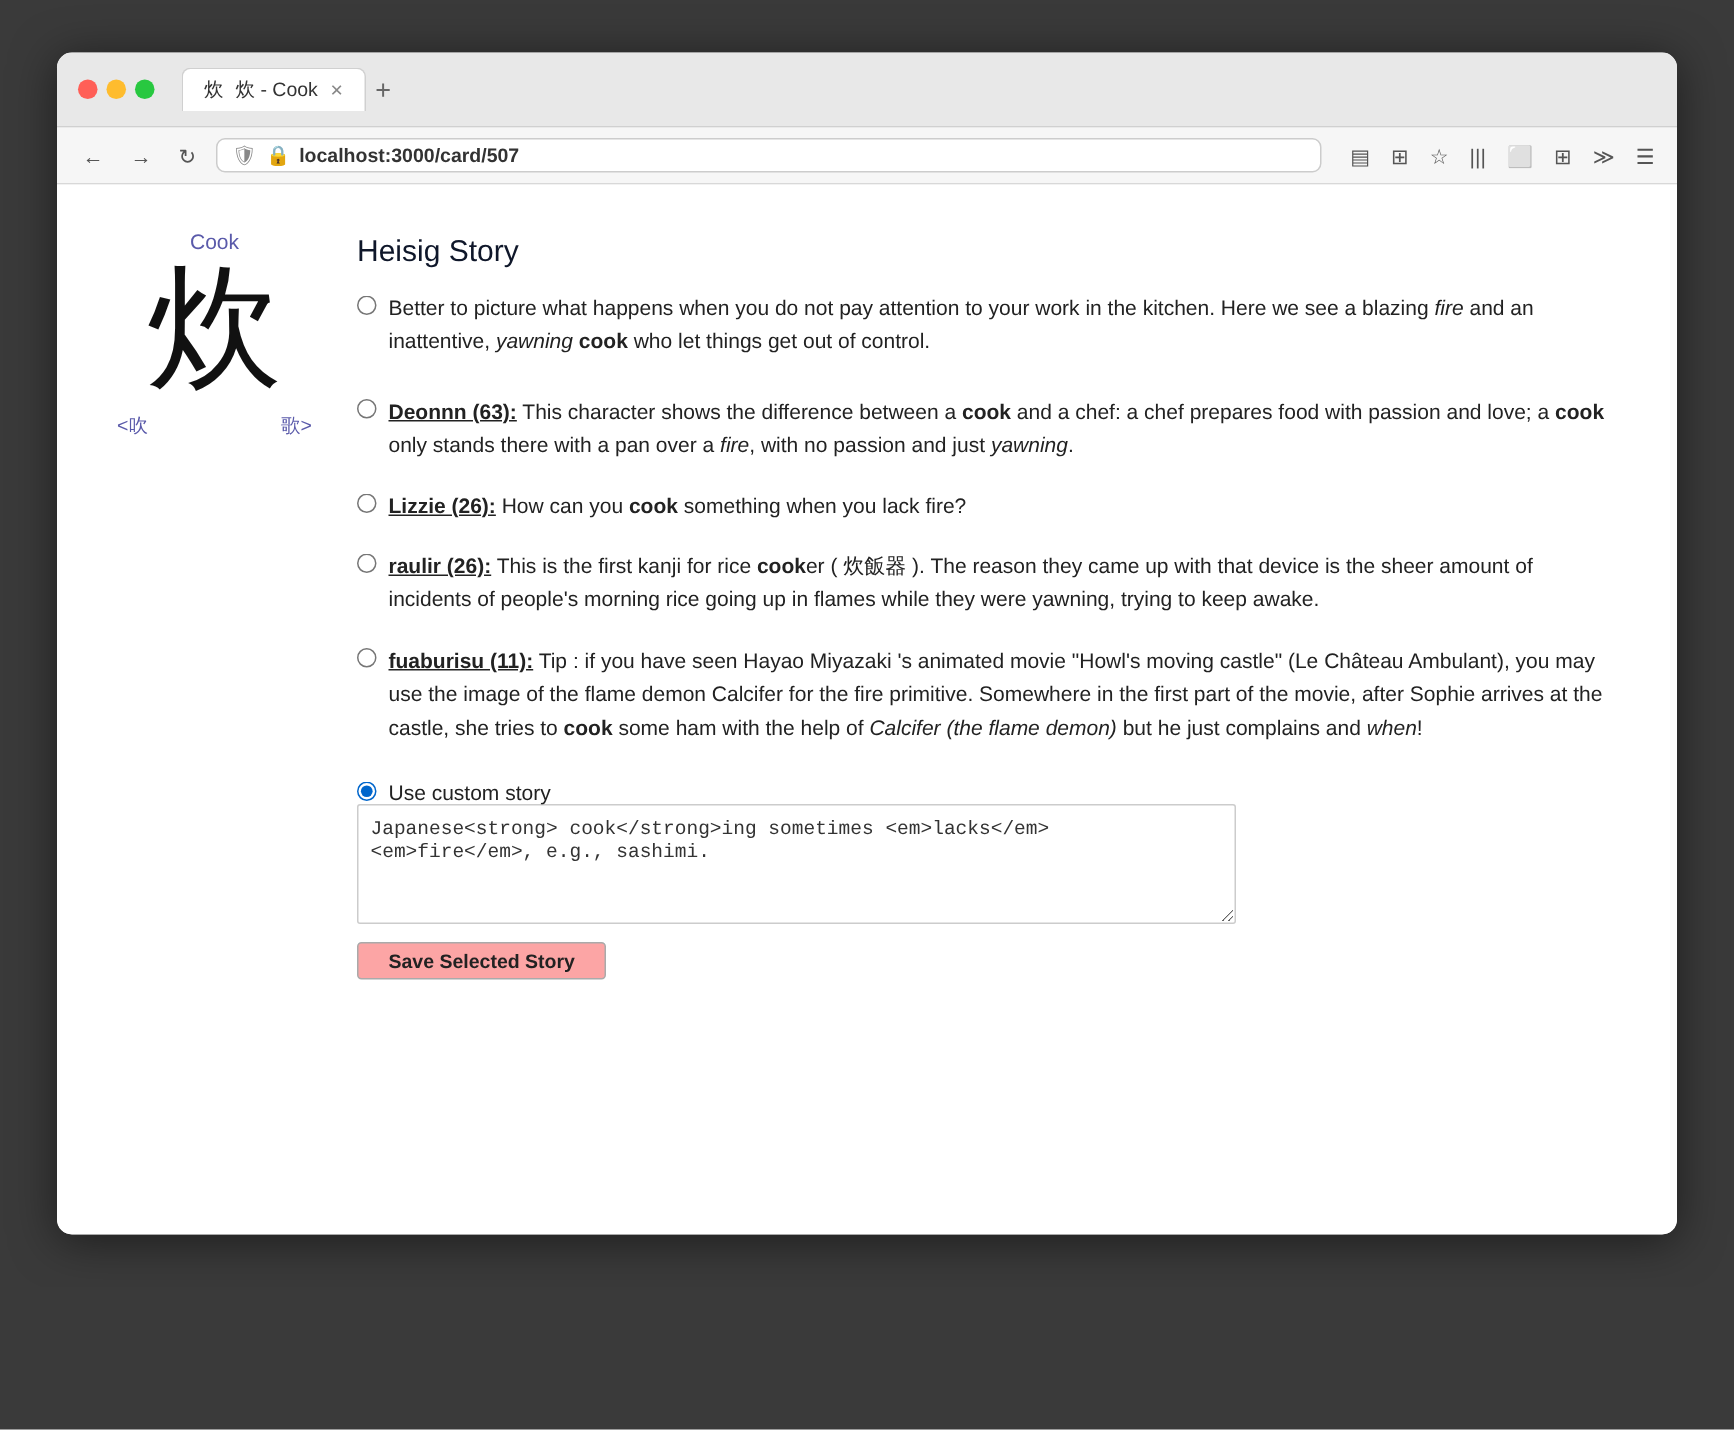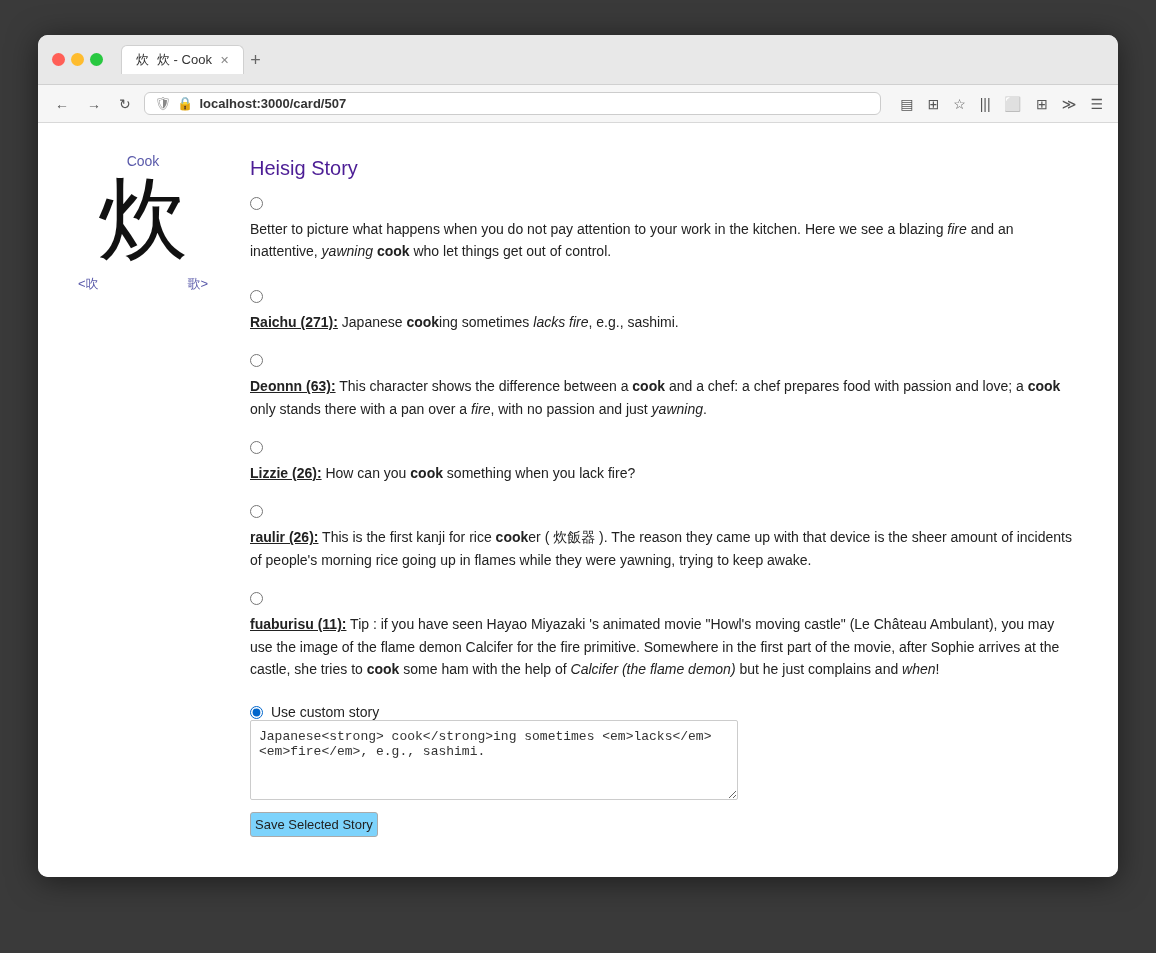--- a/index.html
+++ b/index.html
@@ -130,21 +130,21 @@
       padding: 2px 3px;
       color: #555;
     }
 
     
     .page-content {
       background: #ffffff;
       padding: 30px 40px 40px 40px;
       min-height: 700px;
       display: flex;
-      gap: 42px;
+      gap: 30px;
     }
 
     
     .sidebar {
       width: 130px;
       flex-shrink: 0;
       text-align: center;
     }
 
     .kanji-label {
@@ -177,35 +177,34 @@
     }
 
     
     .main-content {
       flex: 1;
     }
 
     .section-title {
       font-size: 20px;
       font-weight: normal;
-      color: #4c1d95;
+      color: #0f172a;
       margin-bottom: 14px;
       margin-top: 4px;
     }
 
     .heisig-story {
       margin-bottom: 24px;
     }
 
     .story-option {
       display: flex;
       align-items: flex-start;
       gap: 8px;
       margin-bottom: 8px;
-      flex-direction: column;
     }
 
     .story-option input[type="radio"] {
       margin-top: 3px;
       flex-shrink: 0;
       cursor: pointer;
     }
 
     .story-text {
       line-height: 1.6;
@@ -238,42 +237,43 @@
       cursor: pointer;
       accent-color: #0066cc;
     }
 
     .custom-story-label {
       font-size: 14px;
       color: #222;
     }
 
     .story-textarea {
-      width: 488px;
+      width: 586px;
       height: 80px;
       border: 1px solid #ccc;
       border-radius: 2px;
       padding: 8px;
       font-family: "Courier New", monospace;
       font-size: 13px;
       color: #333;
       resize: vertical;
       background: #fff;
       display: block;
       margin-bottom: 12px;
     }
 
     .save-button {
-      padding: 4px 4px;
-      background: #7dd3fc;
+      padding: 4px 20px;
+      background: #fca5a5;
       border: 1px solid #aaa;
       border-radius: 3px;
       font-size: 13px;
       cursor: pointer;
       color: #222;
+      font-weight: bold;
     }
 
     em { font-style: italic; }
     strong { font-weight: bold; }
   </style>
 </head>
 <body>
 
 <div class="browser-window">
 
@@ -333,29 +333,20 @@
           <input type="radio" name="story" style="">
           <span class="story-text">
             Better to picture what happens when you do not pay attention to your work in the kitchen.
             Here we see a blazing <em>fire</em> and an inattentive, <em>yawning</em> <strong>cook</strong> who let things get out of control.
           </span>
         </div>
       </div>
 
       <div class="koohii-stories">
 
-        <div class="koohii-item">
-          <div class="story-option">
-            <input type="radio" name="story" style="">
-            <span class="story-text">
-              <u><strong>Raichu (271):</strong></u>
-              Japanese <strong>cook</strong>ing sometimes <em>lacks fire</em>, e.g., sashimi.
-            </span>
-          </div>
-        </div>
 
         <div class="koohii-item">
           <div class="story-option">
             <input type="radio" name="story" style="">
             <span class="story-text">
               <u><strong>Deonnn (63):</strong></u>
               This character shows the difference between a <strong>cook</strong> and a chef: a chef
               prepares food with passion and love; a <strong>cook</strong> only stands there with a pan over a <em>fire</em>, with no
               passion and just <em>yawning</em>.
             </span>

